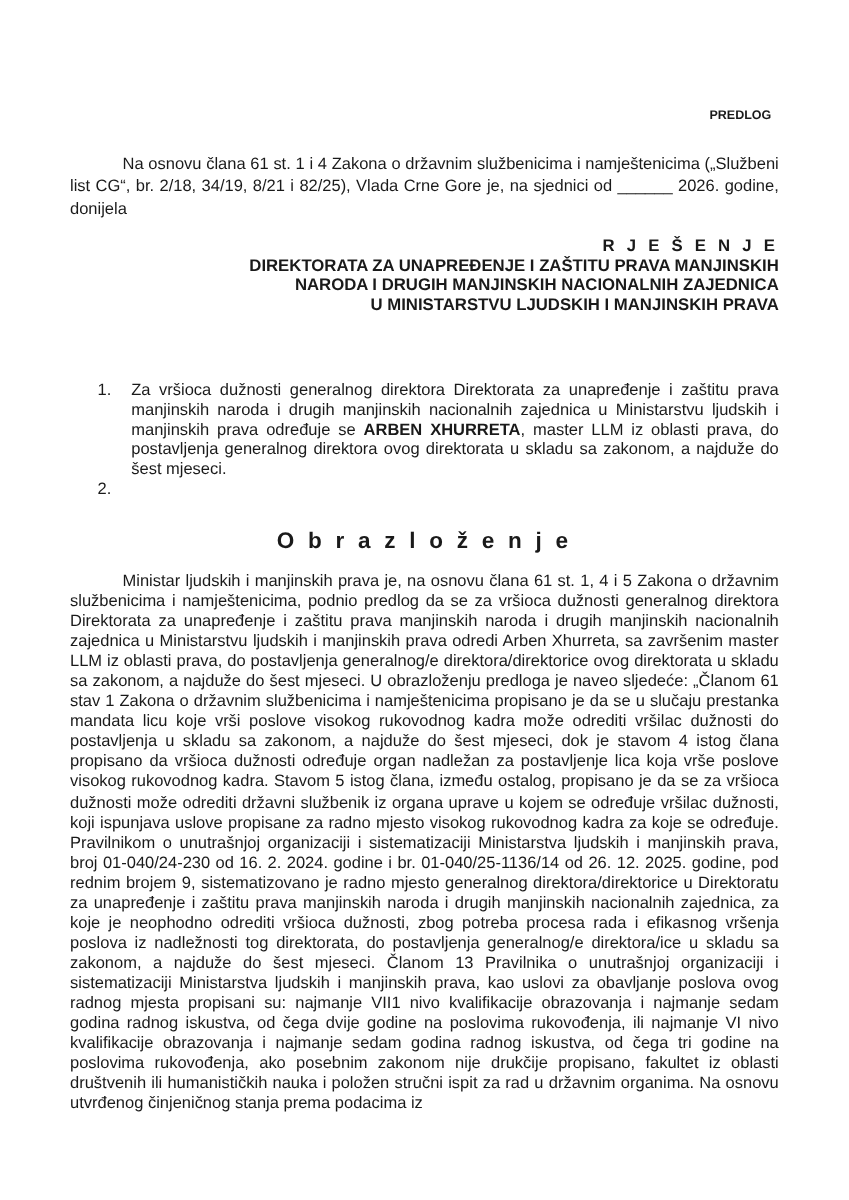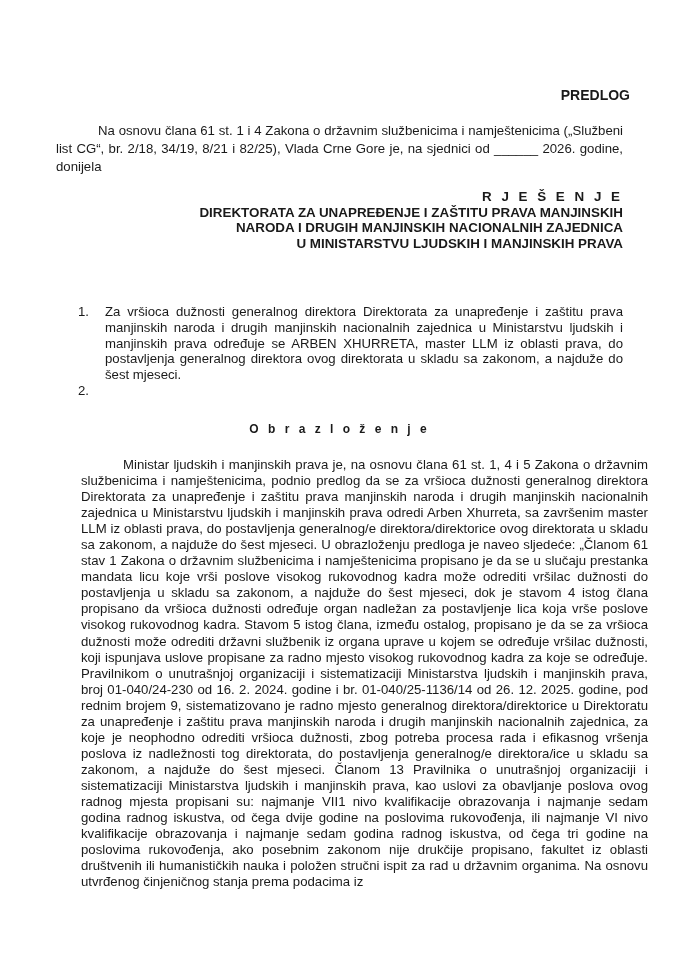--- a/index.html
+++ b/index.html
@@ -1,34 +1,34 @@
 <!DOCTYPE html>
 <html><head>
 <meta charset="utf-8">
 <style>
   html, body { margin: 0; padding: 0; background: #ffffff; }
   body { width: 679px; height: 960px; overflow: hidden; position: relative;
          font-family: "Liberation Sans", sans-serif; color: #1a1a1a; }
   .page { position: absolute; left: 0; top: 0; width: 679px; height: 960px; }
-  .predlog { position: absolute; top: 87px; right: 49px; font-weight: bold; font-size: 14px; }
+  .predlog { position: absolute; top: 87px; right: 62px; font-weight: bold; font-size: 10px; }
   .intro { position: absolute; top: 122px; left: 56px; width: 567px; font-size: 13.2px;
            line-height: 18px; text-align: justify; }
   .intro .first { display: block; text-indent: 42px; }
   .title-block { position: absolute; top: 189px; left: 56px; width: 567px; text-align: right;
                  font-weight: bold; font-size: 13.4px; line-height: 15.6px; }
   .title-block .rj { letter-spacing: 3px; }
   .list { position: absolute; top: 304px; left: 78px; width: 545px; font-size: 13.2px;
           line-height: 15.8px; margin: 0; padding: 0; list-style: none; }
   .list li { position: relative; padding-left: 27px; text-align: justify; }
   .list li .num { position: absolute; left: 0; top: 0; }
-  .list li b { font-weight: normal; }
+  .list li b { font-weight: bold; }
   .obr-title { position: absolute; top: 422px; left: 56px; width: 567px; text-align: center;
-               font-weight: bold; font-size: 12px; letter-spacing: 3px; }
+               font-weight: bold; font-size: 18px; letter-spacing: 3px; }
   .body-text { position: absolute; top: 457px; left: 56px; width: 567px; font-size: 13.2px;
-               line-height: 16.05px; text-align: justify; text-indent: 42px; margin-left: 25px; }
+               line-height: 16.05px; text-align: justify; text-indent: 42px; }
 </style>
 </head>
 <body>
 
 <div class="page">
 
   <div class="predlog">PREDLOG</div>
 
   <div class="intro">
     <span class="first">Na osnovu člana 61 st. 1 i 4 Zakona o državnim službenicima i namještenicima („Službeni list CG“, br. 2/18, 34/19, 8/21 i 82/25), Vlada Crne Gore je, na sjednici od ______ 2026. godine, donijela</span>

